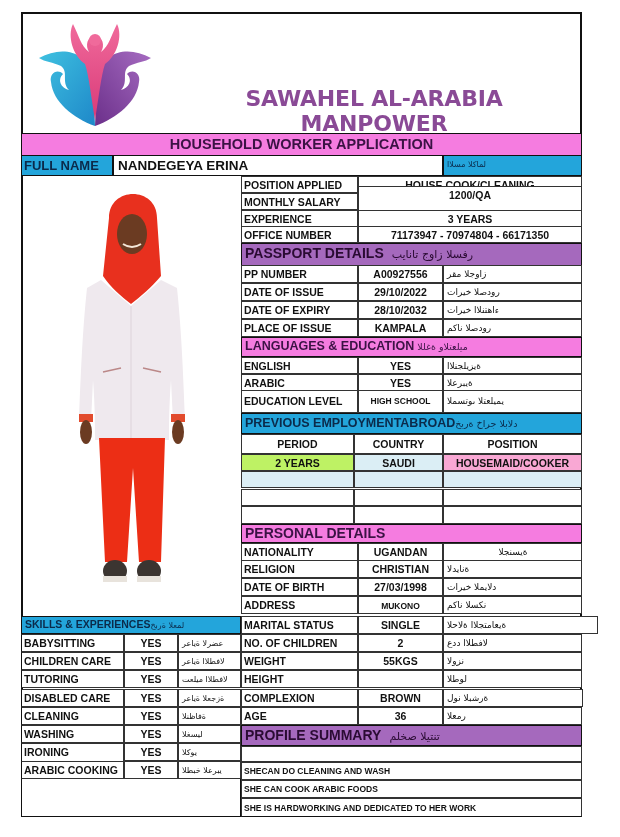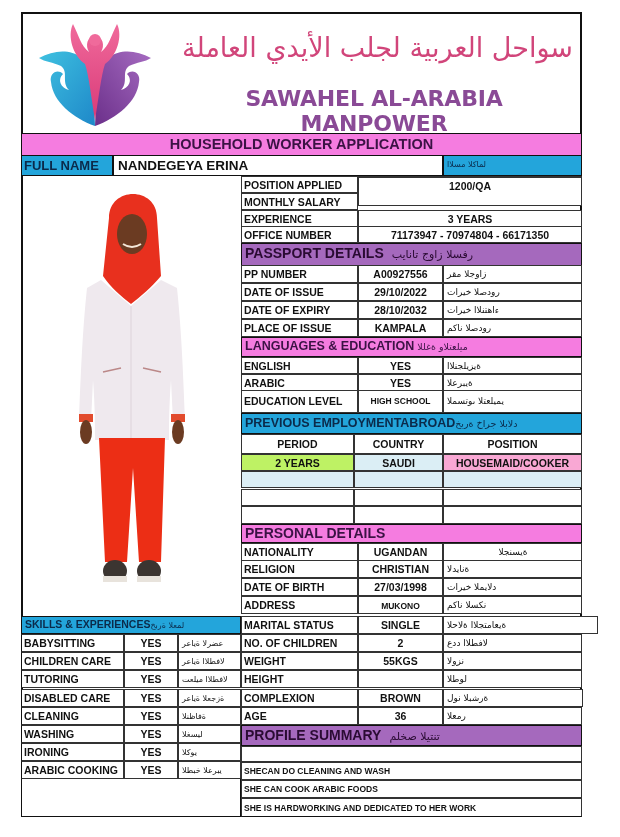--- a/index.html
+++ b/index.html
@@ -40,21 +40,20 @@
       <linearGradient id="gpk" x1="0" y1="0" x2="0" y2="1">
           <stop offset="0" stop-color="#f06a9b"></stop>
           <stop offset="1" stop-color="#d93a78"></stop>
         </linearGradient>
     </defs>
     <path d="M8 42 C30 30 55 34 62 60 L64 110 C42 102 22 86 20 66 C18 58 26 52 32 58 C26 64 30 72 38 74 C30 66 38 56 30 50 C22 46 14 46 8 42 Z" fill="url(#gcy)"></path>
     <path d="M120 42 C98 30 73 34 66 60 L64 110 C86 102 106 86 108 66 C110 58 102 52 96 58 C102 64 98 72 90 74 C98 66 90 56 98 50 C106 46 114 46 120 42 Z" fill="url(#gpu)"></path>
     <path d="M42 8 C48 20 50 30 58 36 C54 30 56 20 64 20 C72 20 74 30 70 36 C78 30 80 20 86 8 C92 20 86 40 74 48 C70 60 68 80 64 104 C60 80 58 60 54 48 C42 40 36 20 42 8 Z" fill="url(#gpk)"></path>
     <circle cx="64" cy="24" r="6" fill="#f06a9b"></circle>
   </svg>
-  <div class="ar-title">سواحل العربية لجلب الأيدي العاملة</div>
   <div class="en-title">SAWAHEL AL-ARABIA MANPOWER</div>
 </div>
 
 <div class="title-bar">HOUSEHOLD WORKER APPLICATION</div>
 
 <div class="cell blue" style="left:21px;top:155px;width:92px;height:21px;font-size:13px;line-height:17px;border:1.5px solid #111;color:#0b2a4a;">FULL NAME</div>
 <div class="cell" style="left:113px;top:155px;width:330px;height:21px;font-size:13.5px;line-height:17px;border:1.5px solid #111;padding-left:4px;">NANDEGEYA ERINA</div>
 <div class="cell blue ar" style="left:443px;top:155px;width:139px;height:21px;line-height:15px;font-size:8px;border:1.5px solid #111;color:#0b2a4a;">لماكلا مسلاا</div>
 
 <div class="photo">
@@ -81,21 +80,21 @@
     <ellipse cx="126" cy="395" rx="12" ry="11" fill="#3b3531"></ellipse>
     <rect x="80" y="400" width="24" height="6" fill="#e8e3dc"></rect>
     <rect x="114" y="400" width="24" height="6" fill="#e8e3dc"></rect>
   </svg>
 </div>
 
 <div id="pos-rows">
     <div class="cell" style="left:241px;top:176px;width:117px;height:17px;">POSITION APPLIED</div>
     <div class="cell c" style="left:358px;top:176px;width:224px;height:17px;">HOUSE COOK/CLEANING</div>
     <div class="cell" style="left:241px;top:193px;width:117px;height:17px;">MONTHLY SALARY</div>
-    <div class="cell c" style="left:358px;top:177px;width:224px;height:29px;">1200/QA</div>
+    <div class="cell c" style="left:358px;top:186px;width:224px;height:29px;">1200/QA</div>
     <div class="cell" style="left:241px;top:210px;width:117px;height:17px;">EXPERIENCE</div>
     <div class="cell c" style="left:358px;top:210px;width:224px;height:17px;">3 YEARS</div>
     <div class="cell" style="left:241px;top:226px;width:117px;height:17px;">OFFICE NUMBER</div>
     <div class="cell c" style="left:358px;top:226px;width:224px;height:17px;">71173947 -  70974804 - 66171350</div>
   </div>
 
 <div class="sec purple" style="left:241px;top:243px;width:341px;height:36px;line-height:19px;font-size:14px;">
   <span>PASSPORT DETAILS</span><span class="sa">رفسلا زاوج تانايب</span>
 </div>
 <div id="pp-rows">
@@ -200,21 +199,21 @@
     <div class="cell ar" style="left:178px;top:670px;width:63px;height:18px;font-size:8px;">لافطلاا ميلعت</div>
     <div class="cell" style="left:21px;top:689px;width:103px;height:18px;border-left:1.5px solid #111;">DISABLED CARE</div>
     <div class="cell c" style="left:124px;top:689px;width:54px;height:18px;">YES</div>
     <div class="cell ar" style="left:178px;top:689px;width:63px;height:18px;font-size:8px;">ةزجعلا ةياعر</div>
     <div class="cell" style="left:21px;top:707px;width:103px;height:18px;border-left:1.5px solid #111;">CLEANING</div>
     <div class="cell c" style="left:124px;top:707px;width:54px;height:18px;">YES</div>
     <div class="cell ar" style="left:178px;top:707px;width:63px;height:18px;font-size:8px;">ةفاظنلا</div>
     <div class="cell" style="left:21px;top:725px;width:103px;height:18px;border-left:1.5px solid #111;">WASHING</div>
     <div class="cell c" style="left:124px;top:725px;width:54px;height:18px;">YES</div>
     <div class="cell ar" style="left:178px;top:725px;width:63px;height:18px;font-size:8px;">ليسغلا</div>
-    <div class="cell" style="left:21px;top:743px;width:103px;height:18px;border-left:1.5px solid #111;">IRONING</div>
+    <div class="cell" style="left:21px;top:743px;width:103px;height:34px;border-left:1.5px solid #111;">IRONING</div>
     <div class="cell c" style="left:124px;top:743px;width:54px;height:18px;">YES</div>
     <div class="cell ar" style="left:178px;top:743px;width:63px;height:18px;font-size:8px;">يوكلا</div>
     <div class="cell" style="left:21px;top:761px;width:103px;height:18px;border-left:1.5px solid #111;">ARABIC COOKING</div>
     <div class="cell c" style="left:124px;top:761px;width:54px;height:18px;">YES</div>
     <div class="cell ar" style="left:178px;top:761px;width:63px;height:18px;font-size:8px;">يبرعلا خبطلا</div>
   </div>
 <div class="cell" style="left:21px;top:778px;width:220px;height:39px;border:1.5px solid #111;border-top:1px solid #333;"></div>
 
 <div class="sec purple" style="left:241px;top:725px;width:341px;height:21px;line-height:18px;font-size:14px;">
   <span>PROFILE SUMMARY</span><span class="sa">تنتيلا صخلم</span>

